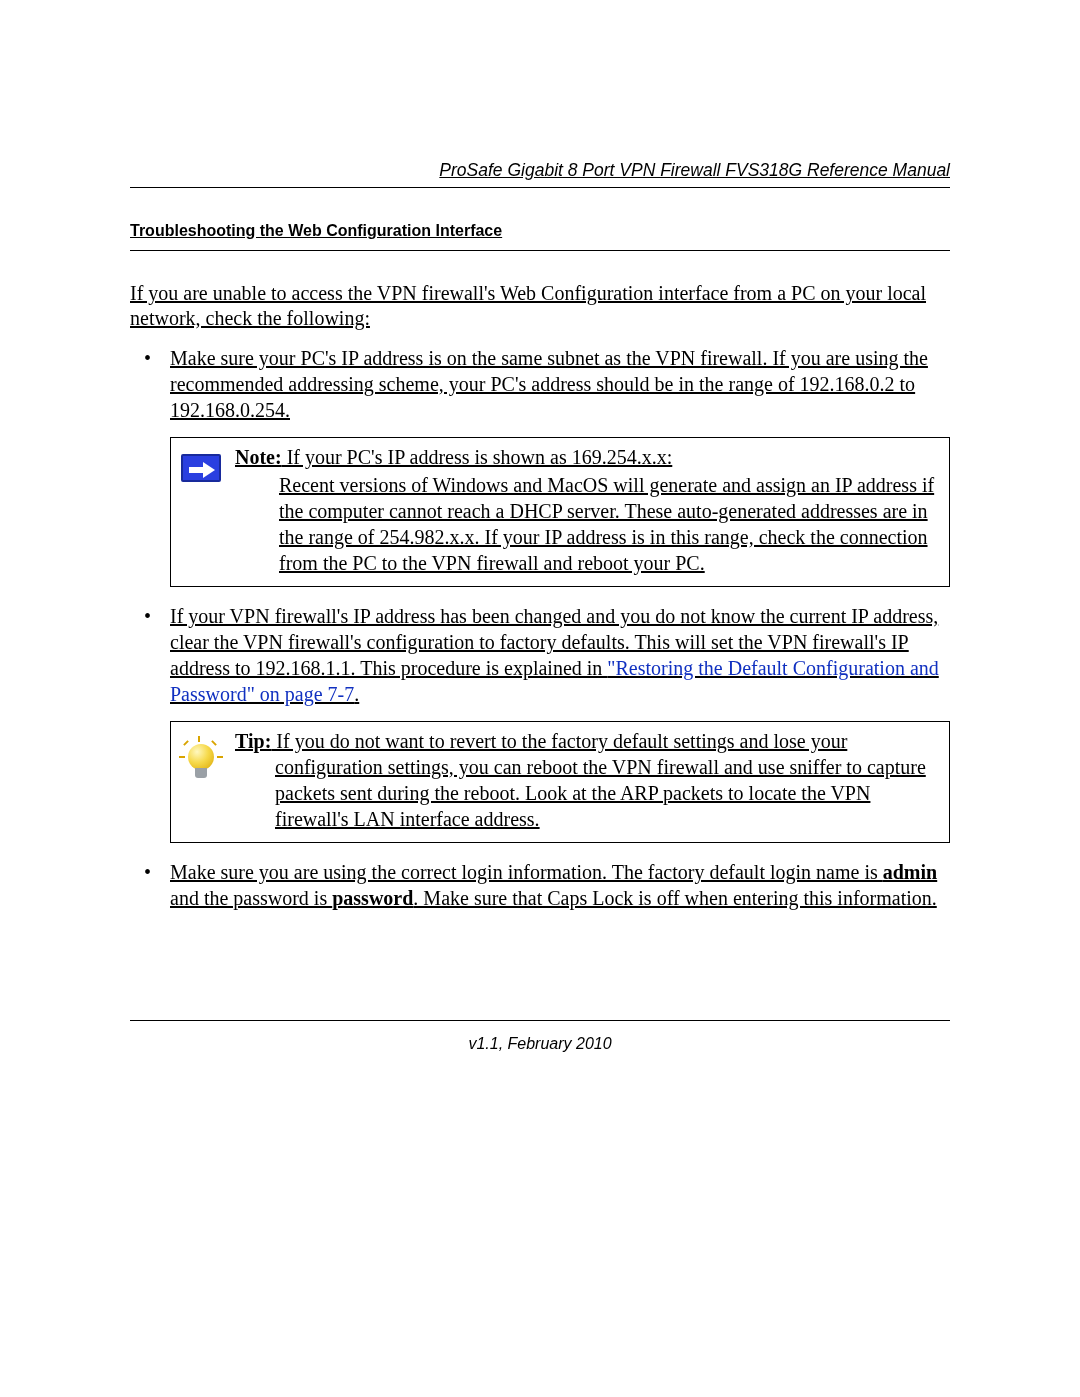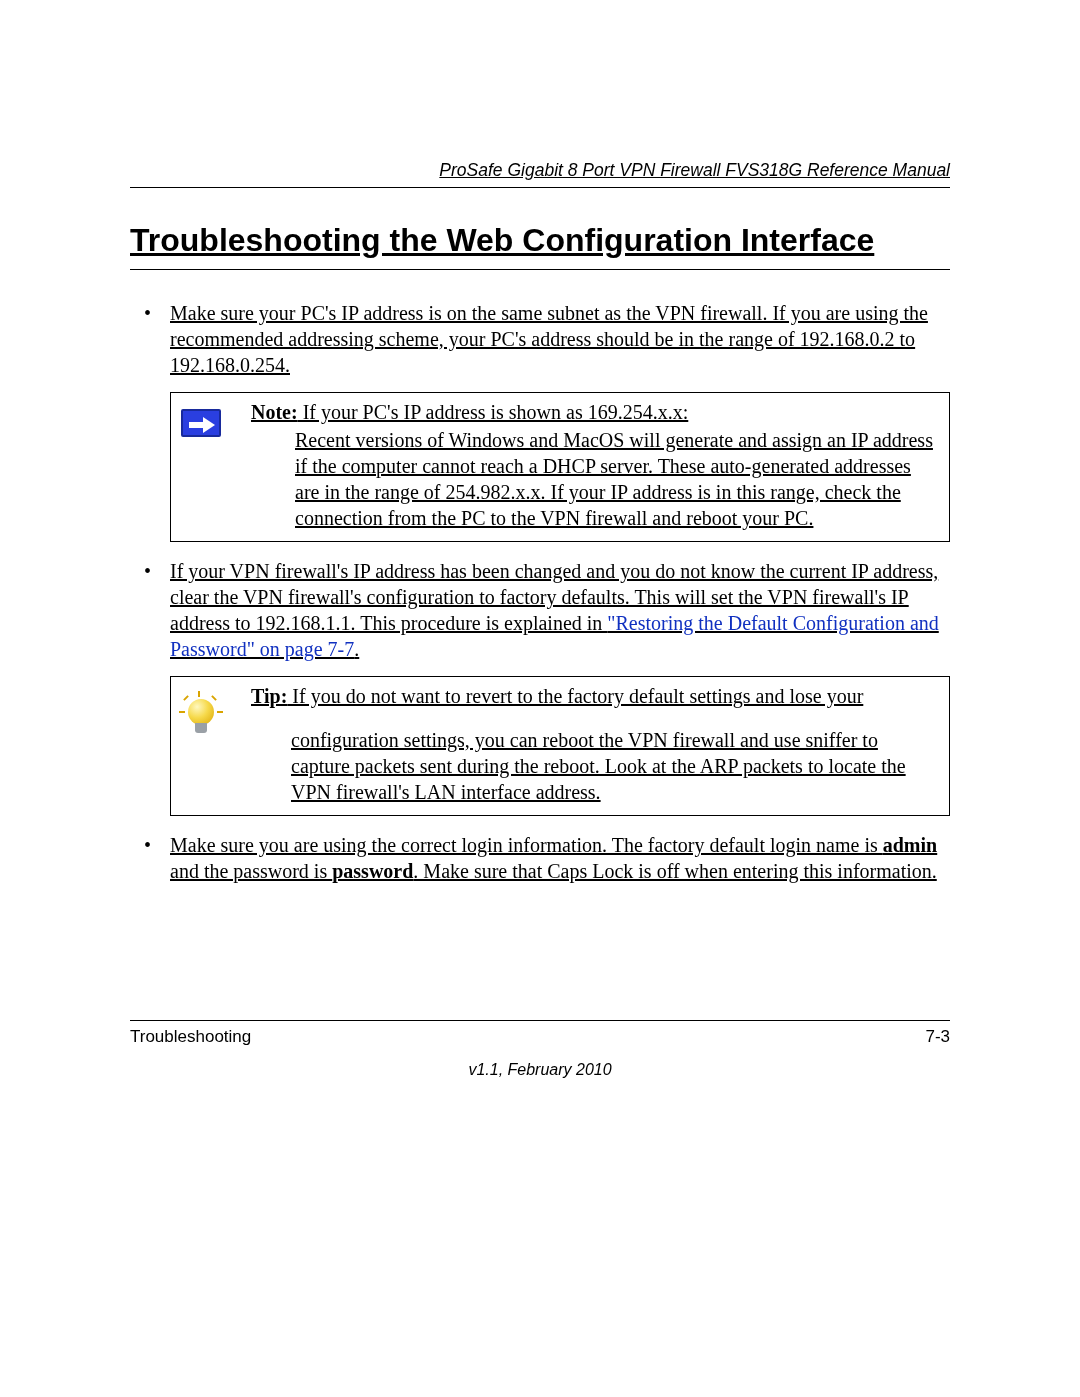--- a/index.html
+++ b/index.html
@@ -24,21 +24,21 @@
     font-family: Arial, Helvetica, sans-serif;
     font-size: 17.5px;
     text-align: right;
     padding-bottom: 6px;
     border-bottom: 1.5px solid #000;
     margin-bottom: 34px;
   }
   h1.section-title {
     font-family: Arial, Helvetica, sans-serif;
     font-weight: bold;
-    font-size: 32px;
+    font-size: 16px;
     padding-bottom: 10px;
     border-bottom: 1.5px solid #000;
     margin-bottom: 30px;
   }
   p.intro {
     margin-bottom: 14px;
     line-height: 1.25;
   }
   ul.main-list {
     list-style: none;
@@ -56,36 +56,36 @@
     left: 14px;
     top: 0;
     font-size: 20px;
   }
   .callout {
     border: 1.5px solid #000;
     margin: 12px 0 16px 40px;
     padding: 6px 10px 10px 10px;
     display: flex;
     align-items: flex-start;
-    gap: 28px;
+    gap: 12px;
     line-height: 1.3;
   }
   .callout .icon-wrap {
     flex: 0 0 42px;
     padding-top: 10px;
   }
   .callout .text { flex: 1; }
   .callout .text .lead { font-weight: bold; }
   .note-body {
     padding-left: 44px;
     margin-top: 2px;
   }
   .tip-body {
     padding-left: 40px;
-    margin-top: 18px;
+    margin-top: 0;
   }
   .xref { color: #1030c0; }
   .footer {
     position: absolute;
     left: 130px;
     width: 820px;
     top: 1020px;
   }
   .footer-rule {
     border-top: 1.5px solid #000;
@@ -163,20 +163,21 @@
 </style>
 </head>
 <body>
 
 <div class="page">
 
   <div class="running-header">ProSafe Gigabit 8 Port VPN Firewall FVS318G Reference Manual</div>
 
   <h1 class="section-title">Troubleshooting the Web Configuration Interface</h1>
 
+  <p class="intro">If you are unable to access the VPN firewall's Web Configuration interface from a PC on your local network, check the following:</p>
 
   <ul class="main-list">
 
 
     <li>
       <span>Make sure your PC's IP address is on the same subnet as the VPN firewall. If you are using the recommended addressing scheme, your PC's address should be in the range of 192.168.0.2 to 192.168.0.254.</span>
     </li>
 
   </ul>
 
@@ -217,18 +218,14 @@
   <ul class="main-list">
     <li>
       <span>Make sure you are using the correct login information. The factory default login name is </span><span class="login-bold">admin</span><span> and the password is </span><span class="login-bold">password</span><span>. Make sure that Caps Lock is off when entering this information.</span>
     </li>
   </ul>
 
 </div>
 
 <div class="footer">
   <div class="footer-rule"></div>
-  <div class="footer-line">
-    <span>Troubleshooting</span>
-    <span>7-3</span>
-  </div>
   <div class="footer-version">v1.1, February 2010</div>
 </div>
 
 </body></html>

